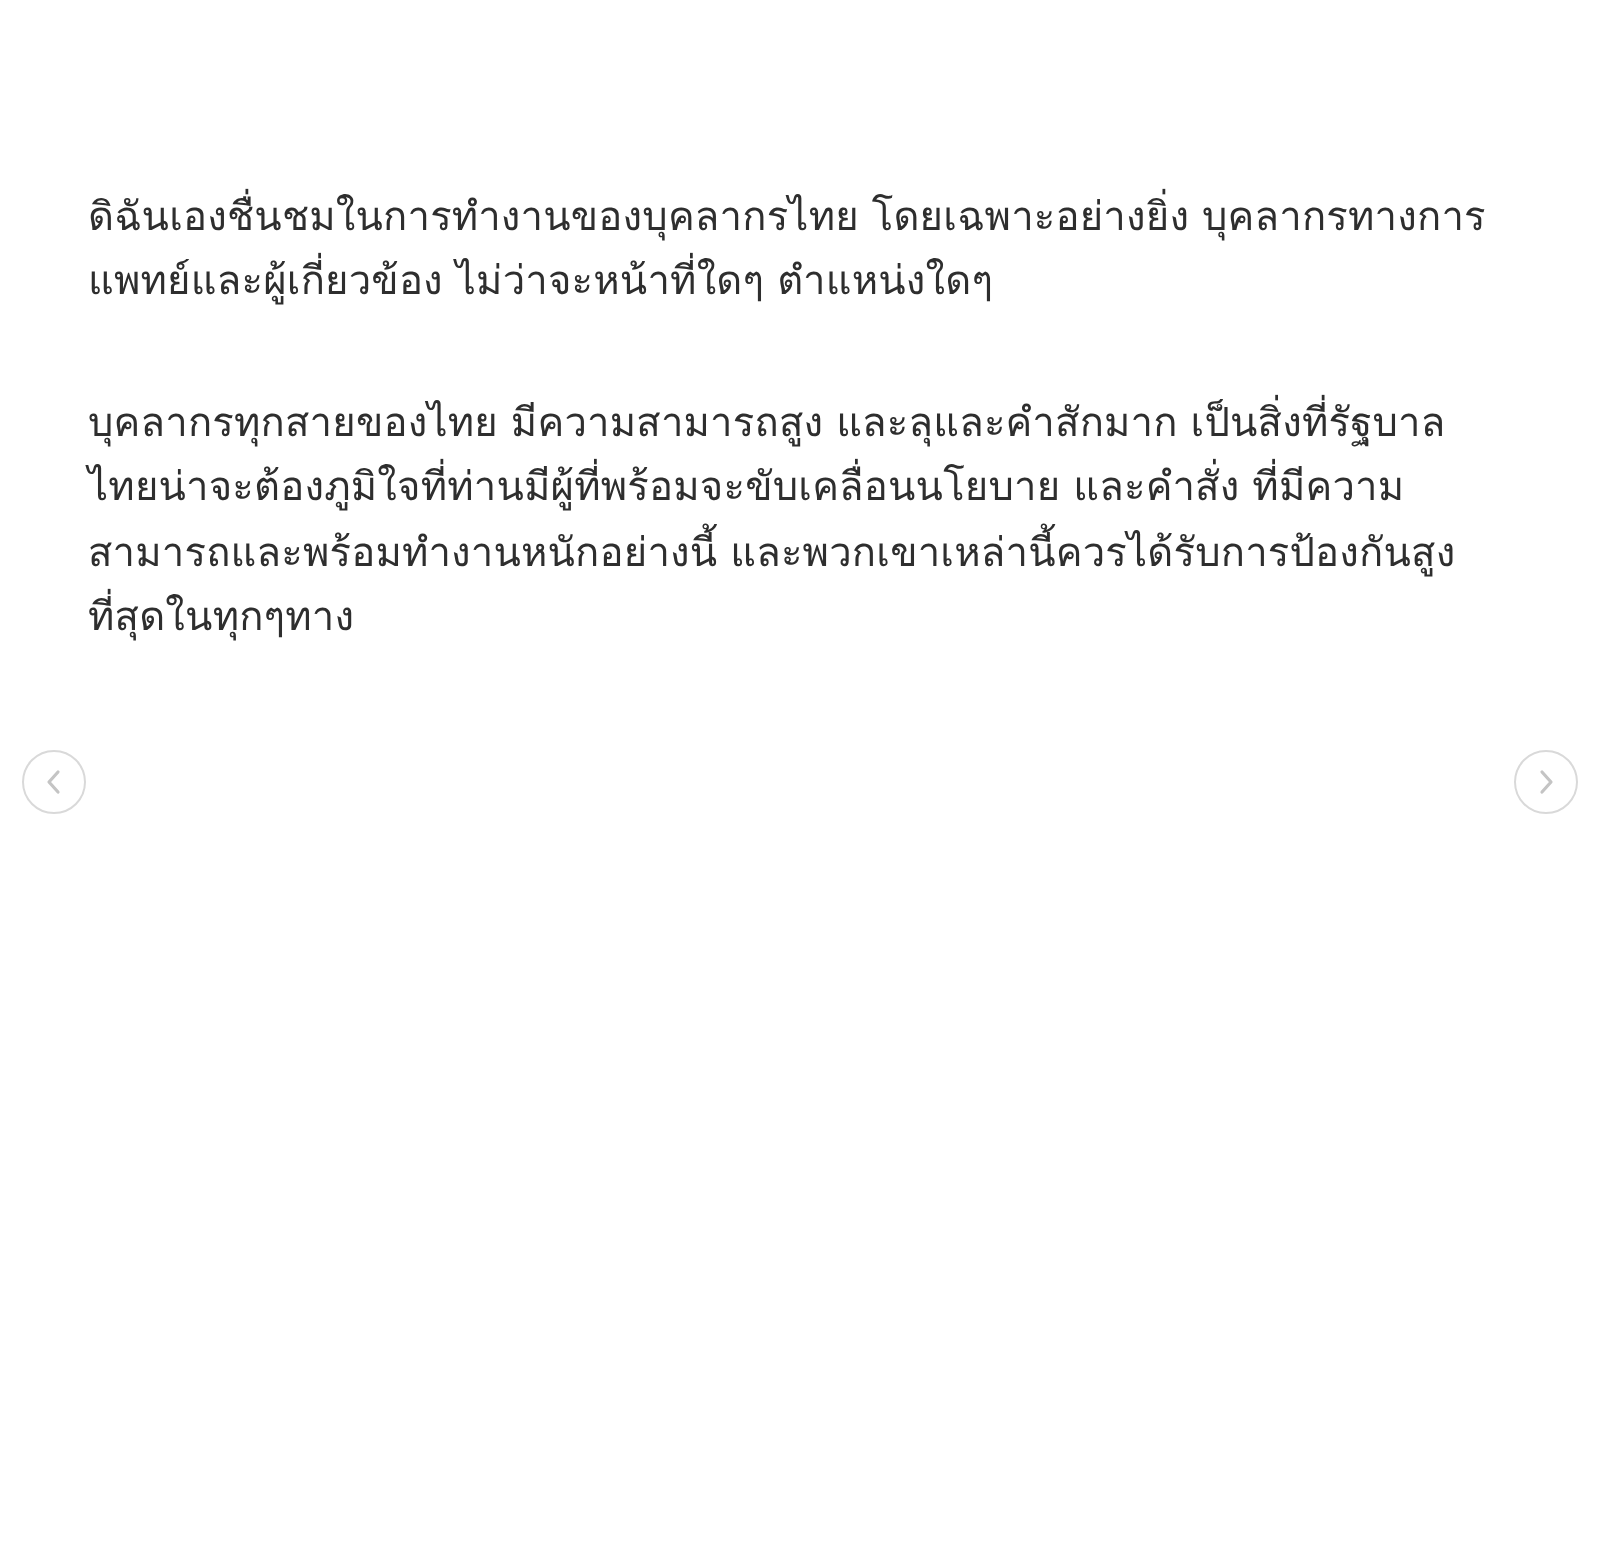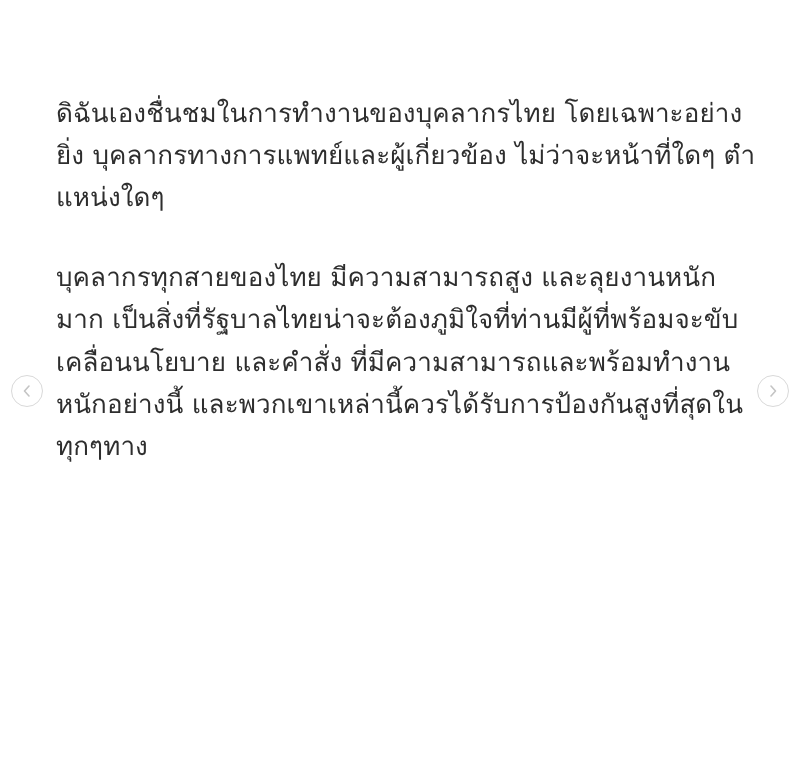--- a/index.html
+++ b/index.html
@@ -24,24 +24,24 @@
     position: absolute;
     left: 0;
     top: 0;
     width: 800px;
     height: 781px;
     padding: 92px 44px 40px 44px;
     box-sizing: border-box;
   }
   .para {
     color: #2e2e2e;
-    font-size: 26px;
+    font-size: 20px;
     line-height: 1.62;
     letter-spacing: 0.1px;
-    margin: 0 0 38px 12px;
+    margin: 0 0 38px 0;
     word-break: break-word;
   }
   .para:last-child {
     margin-bottom: 0;
   }
   .nav-arrow {
     position: absolute;
     top: 375px;
     width: 32px;
     height: 32px;
@@ -65,21 +65,21 @@
     stroke-linejoin: round;
   }
 </style>
 </head>
 <body>
 
 <div class="viewer">
 
   <div class="slide-content">
     <p class="para">ดิฉันเองชื่นชมในการทำงานของบุคลากรไทย โดยเฉพาะอย่างยิ่ง บุคลากรทางการแพทย์และผู้เกี่ยวข้อง ไม่ว่าจะหน้าที่ใดๆ ตำแหน่งใดๆ</p>
-    <p class="para">บุคลากรทุกสายของไทย มีความสามารถสูง และลุยงานหนักมาก เป็นสิ่งที่รัฐบาลไทยน่าจะต้องภูมิใจที่ท่านมีผู้ที่พร้อมจะขับเคลื่อนนโยบาย และคำสั่ง ที่มีความสามารถและพร้อมทำงานหนักอย่างนี้ และพวกเขาเหล่านี้ควรได้รับการป้องกันสูงที่สุดในทุกๆทาง</p>
+    <p class="para">บุคลากรทุกสายของไทย มีความสามารถสูง และลุและคำสักมาก เป็นสิ่งที่รัฐบาลไทยน่าจะต้องภูมิใจที่ท่านมีผู้ที่พร้อมจะขับเคลื่อนนโยบาย และคำสั่ง ที่มีความสามารถและพร้อมทำงานหนักอย่างนี้ และพวกเขาเหล่านี้ควรได้รับการป้องกันสูงที่สุดในทุกๆทาง</p>
   </div>
 
   <div class="nav-arrow prev">
     <span>
       <svg width="14" height="14" viewBox="0 0 14 14">
           <path d="M9 2 L4.5 7 L9 12"></path>
         </svg>
     </span>
   </div>
 

